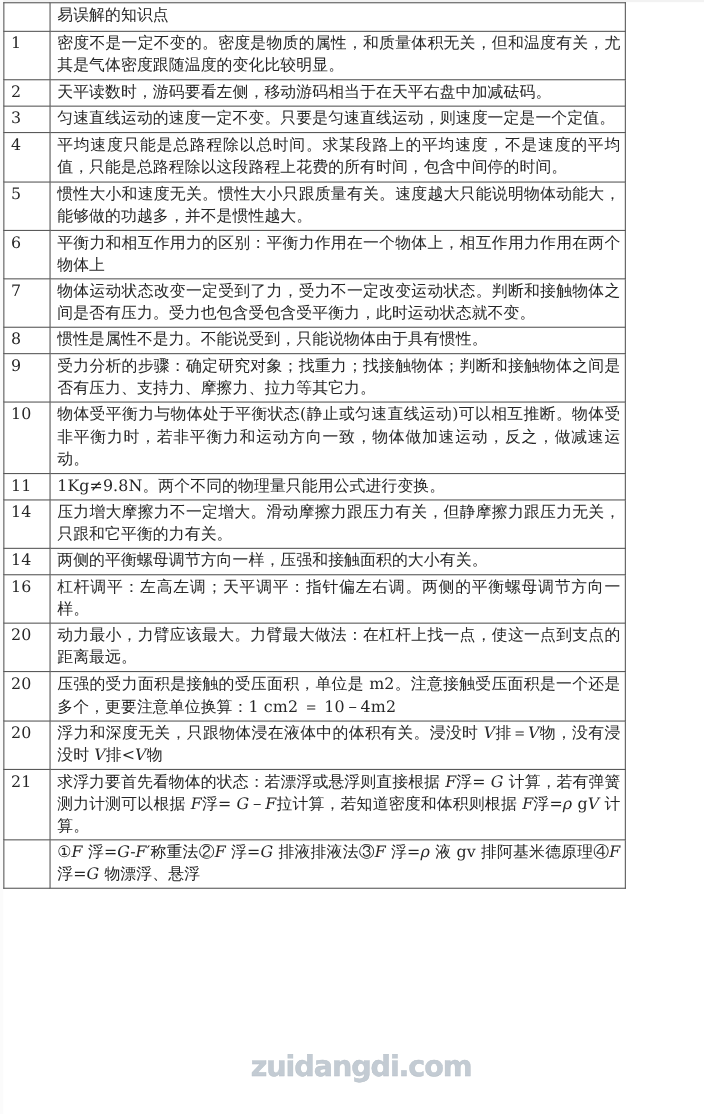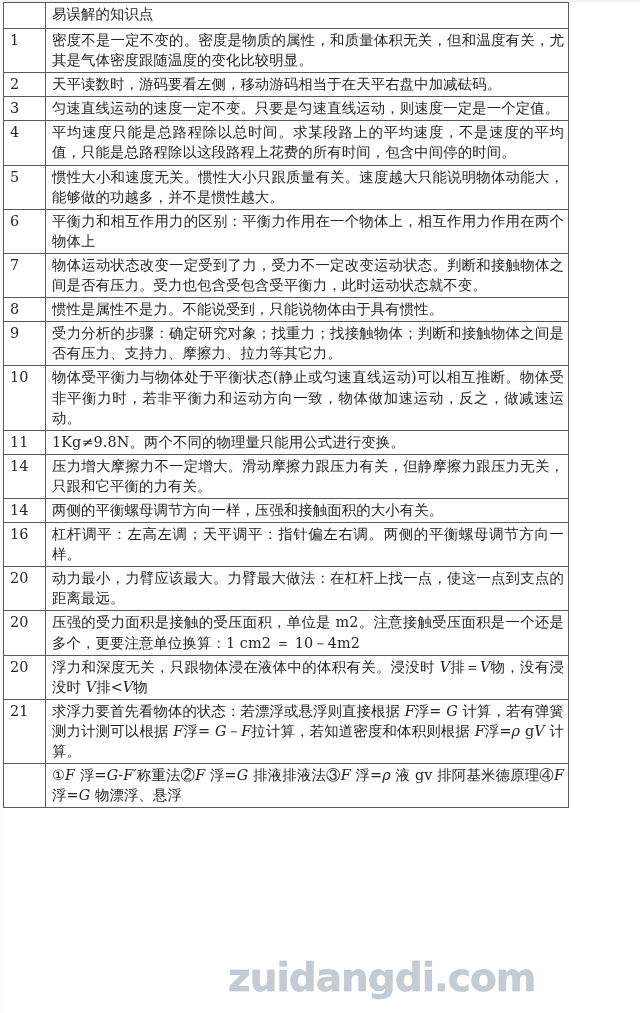--- a/index.html
+++ b/index.html
@@ -60,21 +60,21 @@
     font-style: italic;
     font-family: "DejaVu Serif", "Liberation Serif", serif;
   }
   
   #watermark {
     position: absolute;
     left: 228px;
     top: 955px;
     font-family: "DejaVu Sans", "Liberation Sans", sans-serif;
     font-weight: bold;
-    font-size: 39px;
+    font-size: 26px;
     letter-spacing: -1px;
     color: #b9c3cc;
     opacity: 0.85;
     pointer-events: none;
     white-space: nowrap;
     -webkit-text-stroke: 0.4px #aab4bd;
   }
   
   #edge-top {
     position: absolute; left: 0; top: 0; width: 640px; height: 2px;

